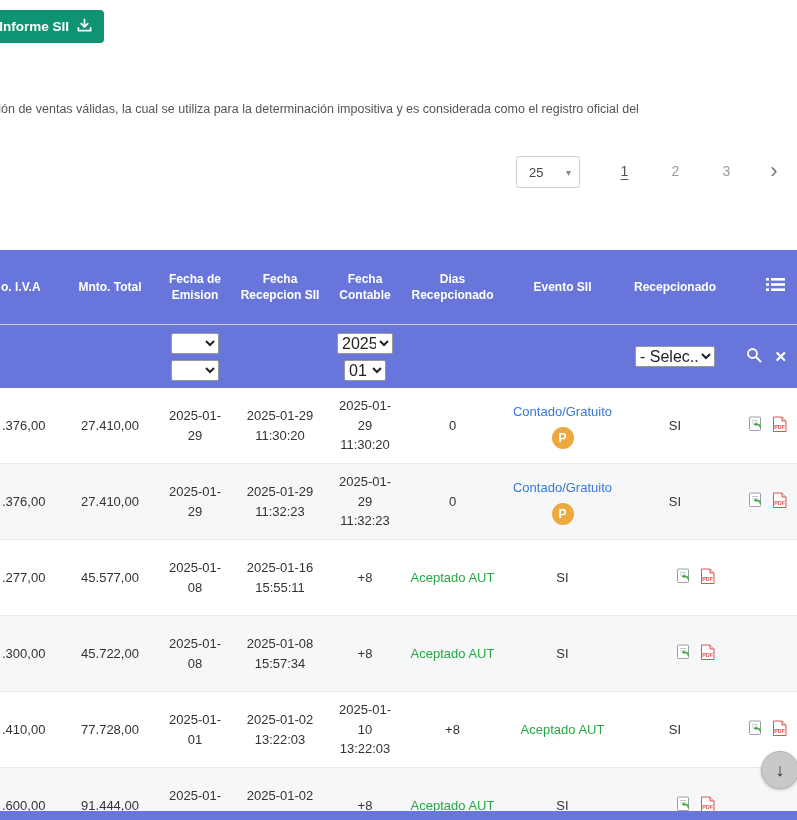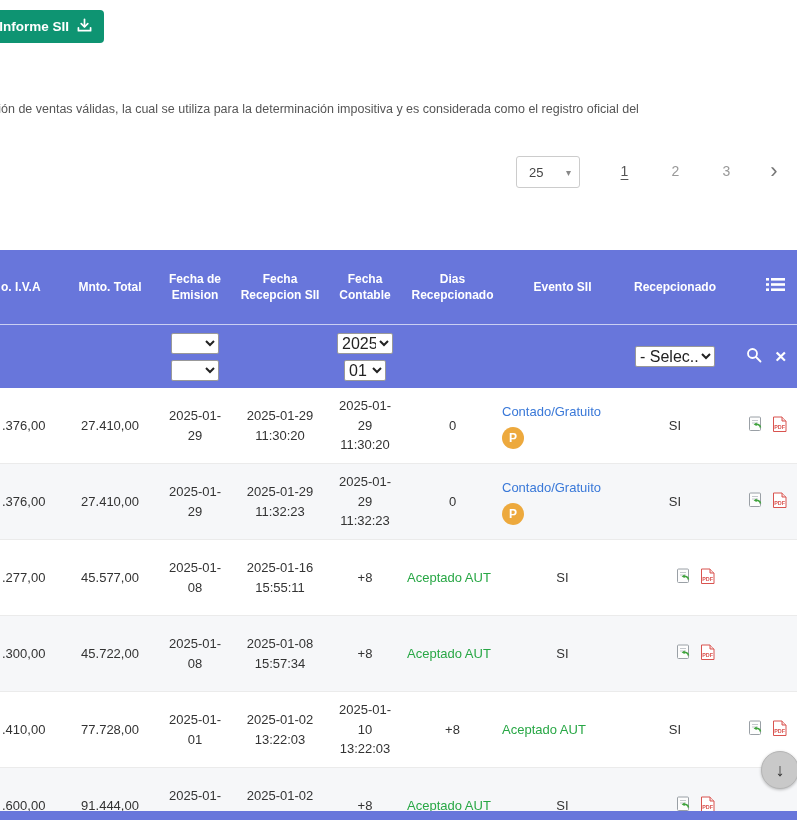--- a/index.html
+++ b/index.html
@@ -59,21 +59,21 @@
   .sel-year { width: 56px; }
   .sel-month { width: 42px; }
   .sel-recep { width: 80px; }
   .icon-btn { background: none; border: none; cursor: pointer; display: flex; align-items: center; padding: 0; }
   .clear-x { color: #fff; font-size: 15px; font-weight: bold; line-height: 1; }
 
   .trow { min-height: 76px; align-items: center; border-bottom: 1px solid #ebebeb; background: #fff; }
   .trow.alt { background: var(--row-alt, #f6f7f9); }
   .td { text-align: center; font-size: 13px; color: #333; line-height: 1.5; padding: 8px 8px; }
   .td.iva { text-align: left; padding-left: 2px; }
-  .td.evento { display: flex; flex-direction: column; align-items: flex-start; gap: 5px; padding: 8px 2px; }
+  .td.evento { display: flex; flex-direction: column; align-items: center; gap: 5px; padding: 8px 2px; }
   .evento-link { cursor: pointer; white-space: nowrap; text-decoration: none; }
   .evento-link.blue { color: var(--link-blue, #3978D8); }
   .evento-link.green { color: var(--link-green, #28A745); }
   .badge {
     width: 22px; height: 22px; border-radius: 50%; background: var(--badge-bg, #EDA93D);
     color: #fff; font-size: 12px; font-weight: bold; line-height: 22px; text-align: center;
   }
   .td.actions { display: flex; flex-direction: row; justify-content: flex-end; align-items: center; gap: 8px; padding-right: 10px; }
 
   .bottom-bar { position: absolute; left: 0; bottom: 0; width: 797px; height: 9px; background: var(--header-bg, #6876DB); z-index: 5; }

